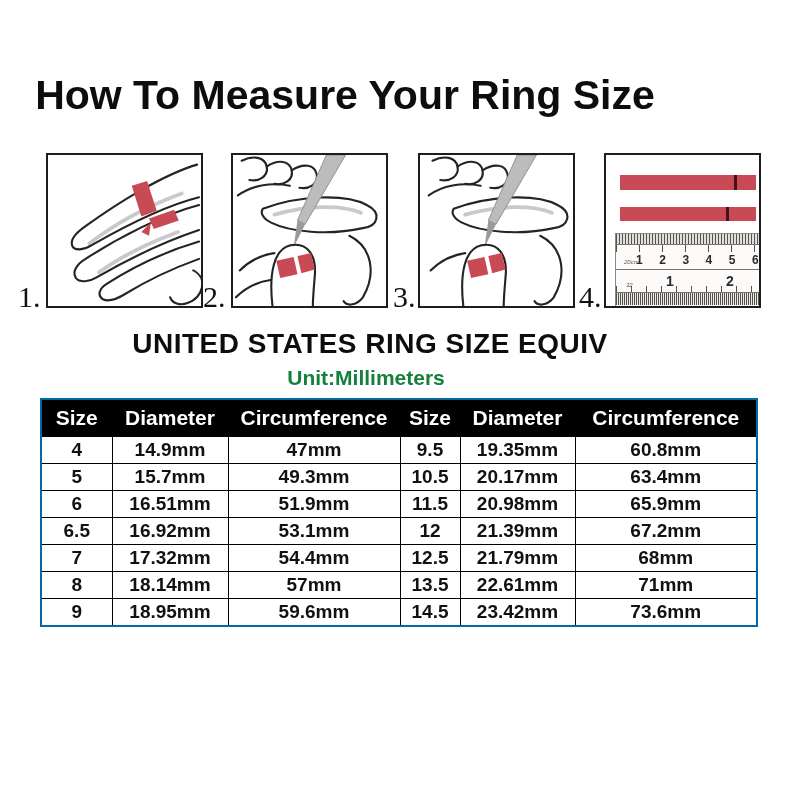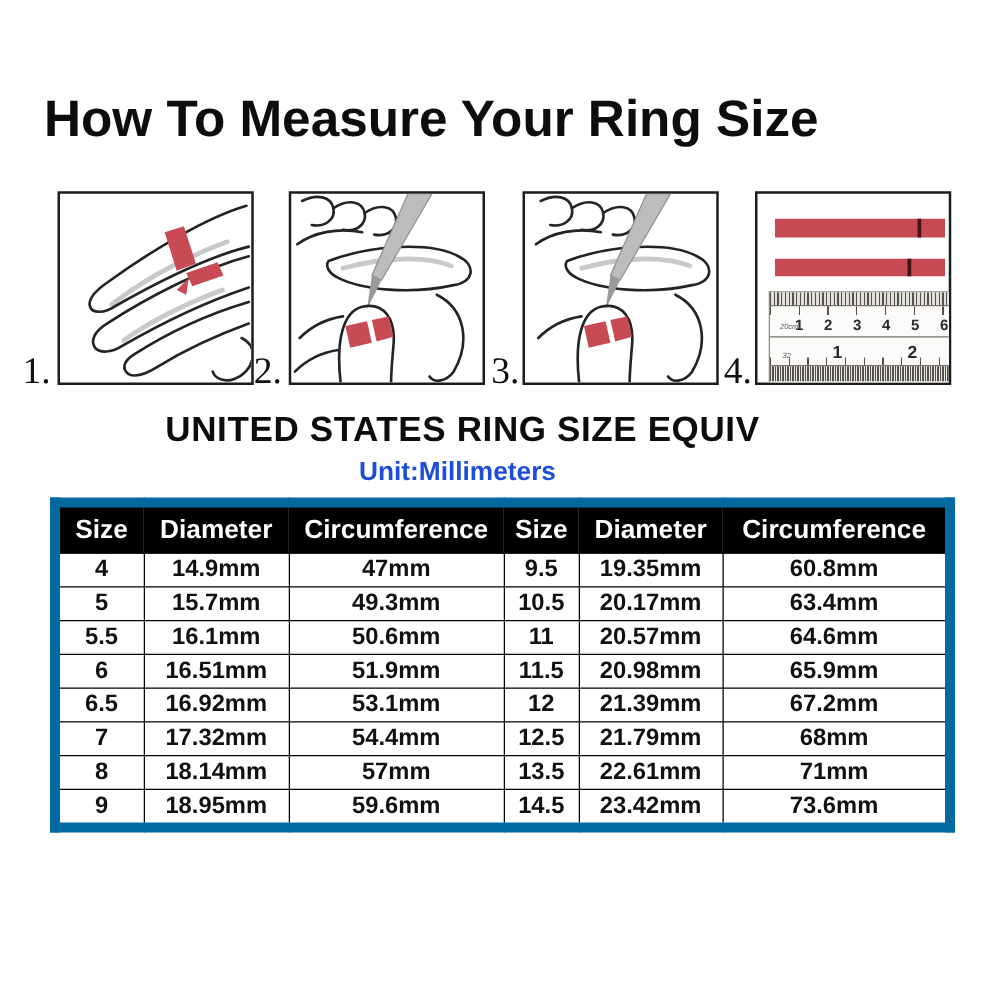--- a/index.html
+++ b/index.html
@@ -50,26 +50,26 @@
   .inch-label{top:3px;font-size:14px;}
   .unit-label{font-size:6px;font-style:italic;color:#555;position:absolute;}
   .unit-cm{left:8px;top:14px;} .unit-inch{left:10px;top:12px;}
   
   .table-heading{
     position:absolute;top:328px;left:0;width:740px;text-align:center;
     font-size:28px;font-weight:700;color:#0d0d0d;letter-spacing:0.5px;
   }
   .table-subheading{
     position:absolute;top:366px;left:0;width:732px;text-align:center;
-    font-size:21px;font-weight:700;color:#1d4ed8;
+    font-size:21px;font-weight:700;color:#15803d;
   }
   table.size-table{
     position:absolute;left:40px;top:398px;width:716px;
     border-collapse:collapse;table-layout:fixed;
-    border:8px solid #0369a1;
+    border:2px solid #0369a1;
   }
   table.size-table th{
     background:#000;color:#fff;font-size:21px;font-weight:700;
     height:36px;padding:0;border:1px solid #000;
   }
   table.size-table td{
     background:#fff;color:#111;font-size:19px;font-weight:700;
     height:26px;text-align:center;padding:0;
     border:1px solid #000;
   }
@@ -199,28 +199,20 @@
       </tr>
       <tr>
         <td>5</td>
         <td>15.7mm</td>
         <td>49.3mm</td>
         <td>10.5</td>
         <td>20.17mm</td>
         <td>63.4mm</td>
       </tr>
       <tr>
-        <td>5.5</td>
-        <td>16.1mm</td>
-        <td>50.6mm</td>
-        <td>11</td>
-        <td>20.57mm</td>
-        <td>64.6mm</td>
-      </tr>
-      <tr>
         <td>6</td>
         <td>16.51mm</td>
         <td>51.9mm</td>
         <td>11.5</td>
         <td>20.98mm</td>
         <td>65.9mm</td>
       </tr>
       <tr>
         <td>6.5</td>
         <td>16.92mm</td>

